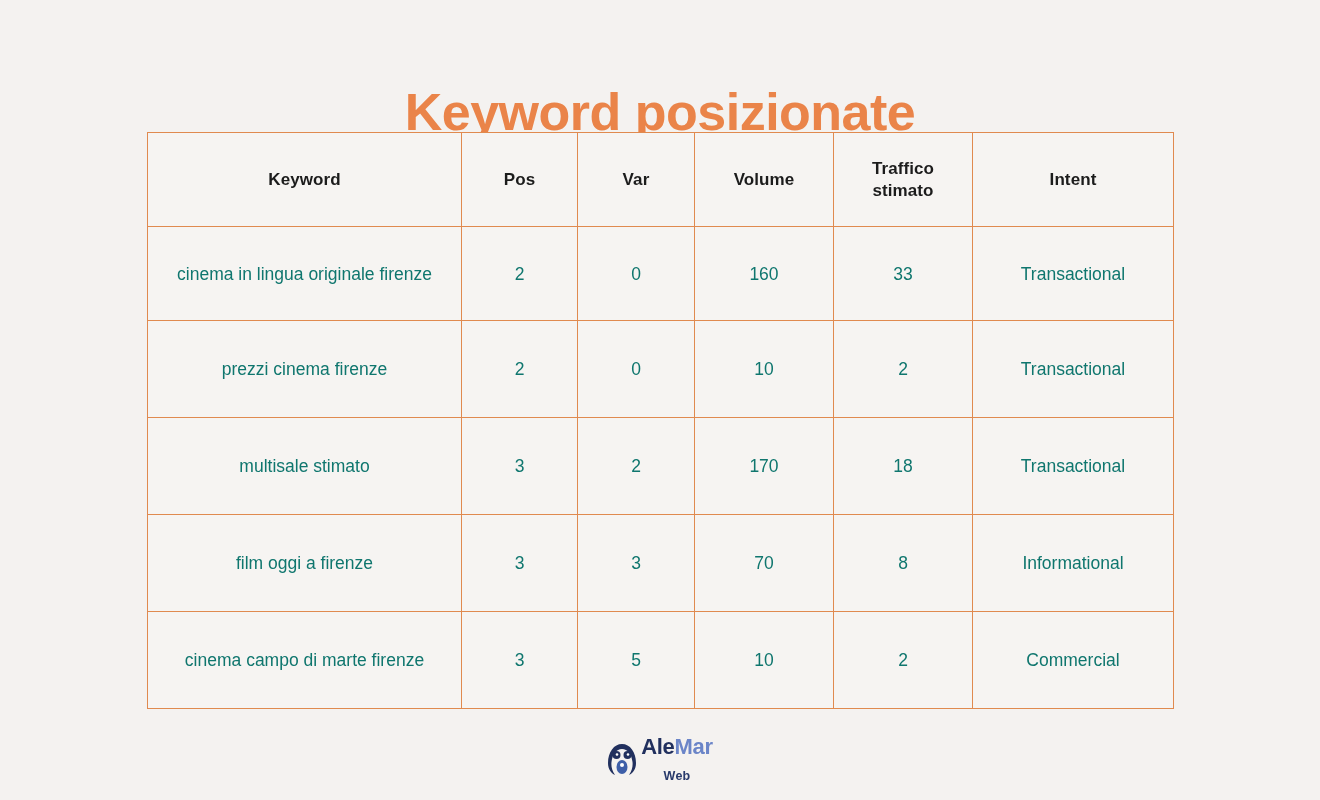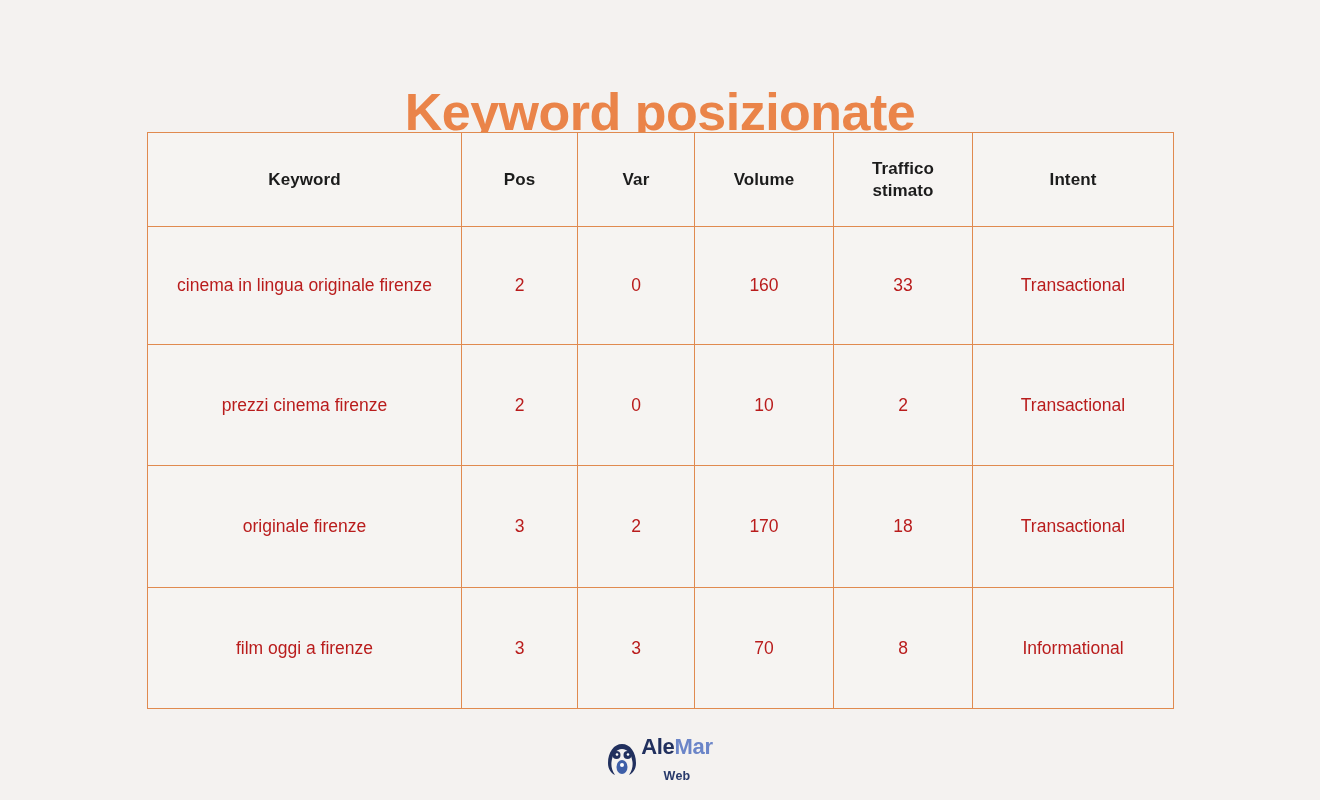--- a/index.html
+++ b/index.html
@@ -70,21 +70,21 @@
     font-size: 17px;
     font-weight: 700;
     line-height: 22px;
     letter-spacing: 0.1px;
   }
 
   table.kw-table td {
     font-size: 17.5px;
     font-weight: 400;
     line-height: 24px;
-    color: #b91c1c;
+    color: #0f766e;
   }
 
   
   col.c-keyword { width: 314px; }
   col.c-pos     { width: 116px; }
   col.c-var     { width: 117px; }
   col.c-volume  { width: 139px; }
   col.c-traffic { width: 139px; }
   col.c-intent  { width: 201px; }
 
@@ -181,34 +181,42 @@
         </tr>
         <tr class="r1">
           <td>prezzi cinema firenze</td>
           <td>2</td>
           <td>0</td>
           <td>10</td>
           <td>2</td>
           <td>Transactional</td>
         </tr>
         <tr class="r2">
-          <td>originale firenze</td>
+          <td>multisale stimato</td>
           <td>3</td>
           <td>2</td>
           <td>170</td>
           <td>18</td>
           <td>Transactional</td>
         </tr>
         <tr class="r3">
           <td>film oggi a firenze</td>
           <td>3</td>
           <td>3</td>
           <td>70</td>
           <td>8</td>
           <td>Informational</td>
+        </tr>
+        <tr class="r5">
+          <td>cinema campo di marte firenze</td>
+          <td>3</td>
+          <td>5</td>
+          <td>10</td>
+          <td>2</td>
+          <td>Commercial</td>
         </tr>
       </tbody>
     </table>
   </div>
 
   <div class="logo">
     <div class="logo-inner">
       <svg class="logo-mark" viewBox="0 0 60 68" aria-hidden="true">
         <path d="M30 4 C14 4 2 20 2 42 C2 54 8 62 16 66 C10 58 8 48 9 40 C11 24 19 14 30 14 C41 14 49 24 51 40 C52 48 50 58 44 66 C52 62 58 54 58 42 C58 20 46 4 30 4 Z" fill="#21305e"></path>
         <circle cx="19" cy="26" r="8" fill="#21305e"></circle>

